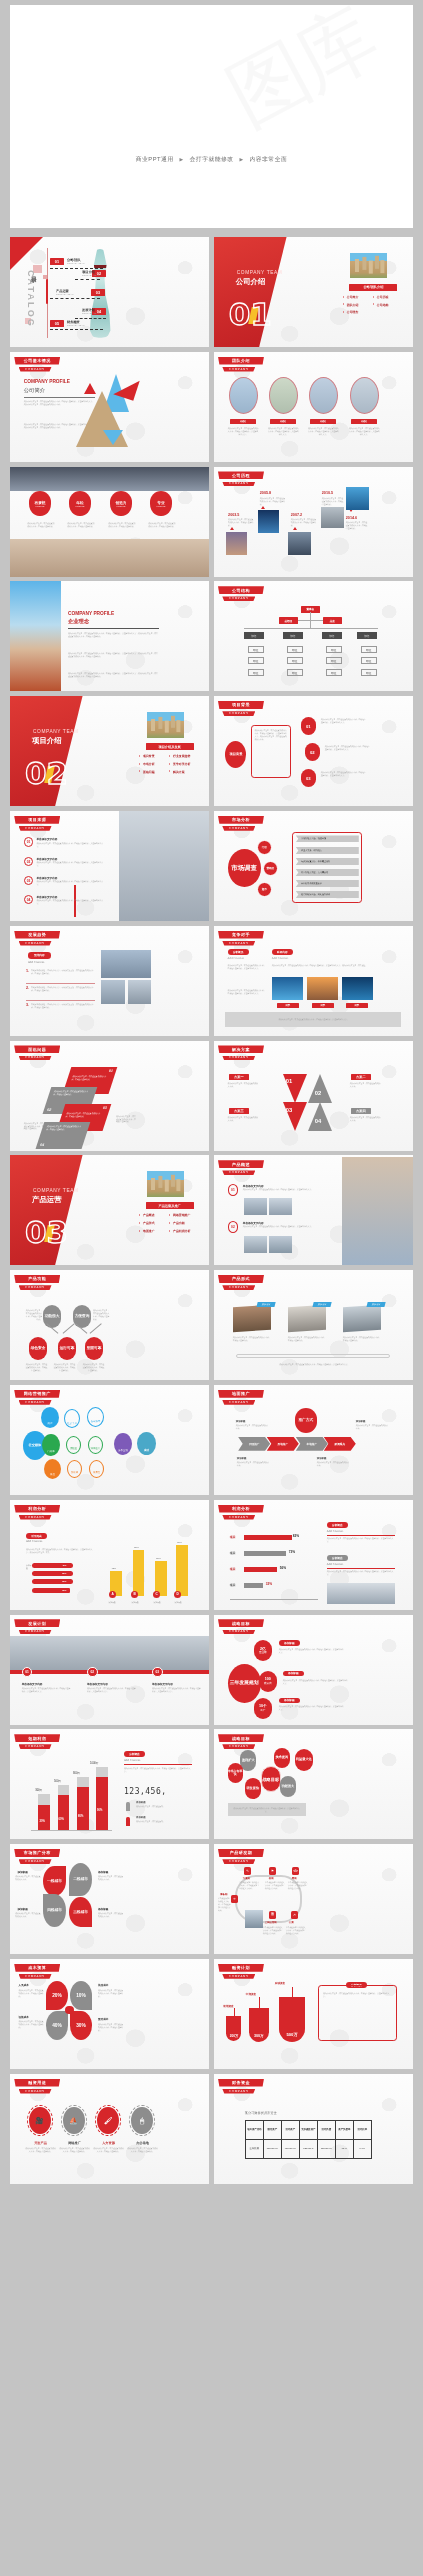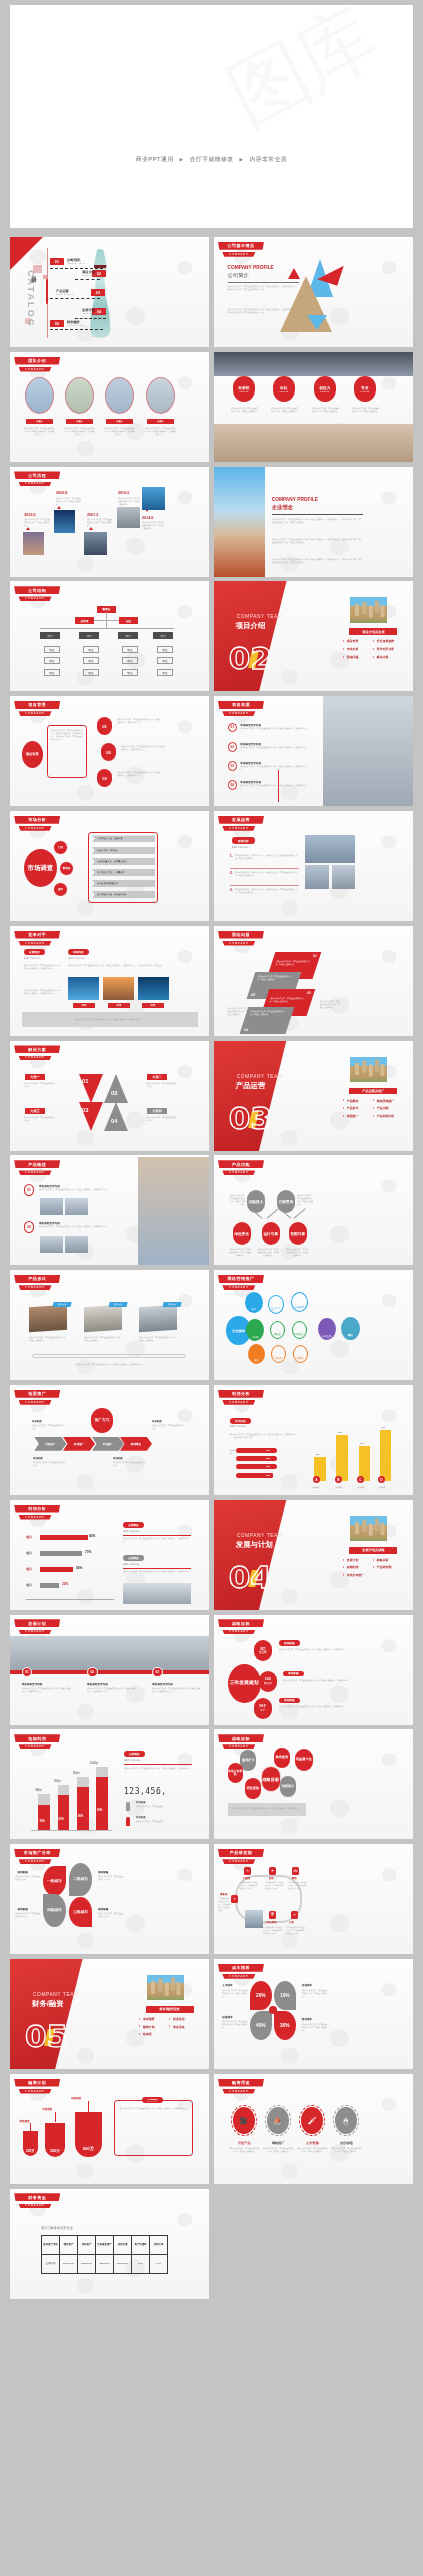--- a/index.html
+++ b/index.html
@@ -158,20 +158,36 @@
       <div class="cat-pin" style="left:82px;top:33px">02</div>
       <div class="cat-lbl" style="left:72px;top:33px">项目介绍</div>
       <div class="cat-sub" style="left:72px;top:37px">COMPANY TEAM</div>
       <div class="cat-dash" style="left:65px;top:42px;width:25.4px"></div>
       <div class="cat-pin" style="left:82px;top:71px">04</div>
       <div class="cat-lbl" style="left:72px;top:71px">发展计划</div>
       <div class="cat-sub" style="left:72px;top:75px">COMPANY TEAM</div>
       <div class="cat-dash" style="left:65px;top:81px;width:31px"></div>
     </div>
 
+    <div class="slide">
+      <div class="sect-band grad"></div>
+      <div class="sect-en">COMPANY TEAM</div>
+      <div class="sect-cn">公司介绍</div>
+      <div class="sect-yel"></div>
+      <div class="sect-num">01</div>
+      <div class="sect-img"></div>
+      <div class="sect-btn">公司/团队介绍</div>
+      <div class="sect-list">
+        <span>公司简介</span>
+        <span>公司历程</span>
+        <span>团队介绍</span>
+        <span>公司结构</span>
+        <span>公司理念</span>
+      </div>
+    </div>
 
     <div class="slide">
       <div class="ttl">公司基本情况</div>
       <div class="ttl2">COMPANY</div>
       <div class="prof-h" style="left:13.8px;top:27.6px">COMPANY PROFILE</div>
       <div class="prof-cn" style="left:13.8px;top:35px">公司简介</div>
       <div class="hr-d" style="left:13.8px;top:45px;width:71px;background:#777"></div>
       <div class="lines" style="left:13.8px;top:48px;width:71px">您的内容打在这里，或者通过复制您的文本后，在此框中选择粘贴，并选择只保留文字，您的内容打在这里，或者通过复制您的文本后。</div>
       <div class="lines" style="left:13.8px;top:71px;width:71px">您的内容打在这里，或者通过复制您的文本后，在此框中选择粘贴，并选择只保留文字，您的内容打在这里，或者通过复制您的文本后。</div>
       <div style="position:absolute;left:93px;top:22px;width:0;height:0;border-left:13.8px solid transparent;border-right:13.8px solid transparent;border-bottom:38px solid #5cb8e8"></div>
@@ -594,36 +610,20 @@
       <div style="position:absolute;left:75px;top:50px;font-size:3.2px;font-weight:bold;color:#333">73%</div>
       <div style="position:absolute;left:16px;top:67px;font-size:2.9px;font-weight:bold;color:#c0282a">项目</div>
       <div class="barh" style="left:30px;top:67px;width:33px;background:#d6262a"></div>
       <div style="position:absolute;left:66px;top:66px;font-size:3.2px;font-weight:bold;color:#333">56%</div>
       <div style="position:absolute;left:16px;top:83px;font-size:2.9px;font-weight:bold;color:#555">项目</div>
       <div class="barh" style="left:30px;top:83px;width:19px;background:#8d8d8d"></div>
       <div style="position:absolute;left:52px;top:82px;font-size:3.2px;font-weight:bold;color:#c0282a">32%</div>
       <div style="position:absolute;left:16px;top:99px;width:88px;height:0.5px;background:#aaa"></div>
     </div>
 
-    <div class="slide">
-      <div class="sect-band grad"></div>
-      <div class="sect-en">COMPANY TEAM</div>
-      <div class="sect-cn">发展与计划</div>
-      <div class="sect-yel"></div>
-      <div class="sect-num">04</div>
-      <div class="sect-img"></div>
-      <div class="sect-btn">发展计划及战略</div>
-      <div class="sect-list">
-        <span>发展计划</span>
-        <span>战略目标</span>
-        <span>短期利润</span>
-        <span>产品研发期</span>
-        <span>市场分布推广</span>
-      </div>
-    </div>
 
     <div class="slide">
       <div class="ttl">发展计划</div>
       <div class="ttl2">COMPANY</div>
       <div style="position:absolute;left:0;top:21px;right:0;height:36px;background:linear-gradient(#c8cfd6,#9aa4ae)"></div>
       <div style="position:absolute;left:0;top:55px;right:0;height:4.8px;background:#d6262a"></div>
       <div class="red-pill" style="left:11.7px;top:52px;width:10.6px;height:10.6px;font-size:3.2px;border:0.8px solid #fff">01</div>
       <div style="position:absolute;left:11.7px;top:67px;font-size:2.6px;font-weight:bold;color:#333">单击添加文字内容</div>
       <div class="lines" style="left:11.7px;top:72px;width:49px">您的内容打在这里，或者通过复制您的文本后，在此框中选择粘贴，并选择只保留文字。</div>
       <div class="red-pill" style="left:77px;top:52px;width:10.6px;height:10.6px;font-size:3.2px;border:0.8px solid #fff">02</div>
@@ -743,36 +743,20 @@
       <div class="lines" style="left:74px;top:37px;width:21px">单击此处添加工作描述文字内容，单击此处添加工作描述文字内容。</div>
       <div class="ph" style="left:31px;top:66px;width:18px;height:18px;background:linear-gradient(#c6d3de,#7f909f)"></div>
       <div class="red-pill" style="left:55px;top:67px;width:7.4px;height:7.4px;border-radius:1.6px;font-size:3.2px">🗎</div>
       <div style="position:absolute;left:51px;top:77px;font-size:2.4px;font-weight:bold;color:#c0282a">上线运营期</div>
       <div class="lines" style="left:49px;top:82px;width:21px">单击此处添加工作描述文字内容，单击此处添加工作描述文字内容。</div>
       <div class="red-pill" style="left:77px;top:67px;width:7.4px;height:7.4px;border-radius:1.6px;font-size:3.2px">✍</div>
       <div style="position:absolute;left:75px;top:77px;font-size:2.4px;font-weight:bold;color:#c0282a">公测</div>
       <div class="lines" style="left:72px;top:82px;width:21px">单击此处添加工作描述文字内容，单击此处添加工作描述文字内容。</div>
     </div>
 
-    <div class="slide">
-      <div class="sect-band grad"></div>
-      <div class="sect-en">COMPANY TEAM</div>
-      <div class="sect-cn">财务/融资</div>
-      <div class="sect-yel"></div>
-      <div class="sect-num">05</div>
-      <div class="sect-img"></div>
-      <div class="sect-btn">财务/融资用途</div>
-      <div class="sect-list">
-        <span>成本预算</span>
-        <span>财务状况</span>
-        <span>融资计划</span>
-        <span>资金用途</span>
-        <span>结束语</span>
-      </div>
-    </div>
 
     <div class="slide">
       <div class="ttl">成本预算</div>
       <div class="ttl2">COMPANY</div>
       <div class="red-pill" style="left:36px;top:22px;width:22px;height:29px;border-radius:50% 50% 50% 0;font-size:4.8px">20%</div>
       <div class="gray-pill" style="left:60px;top:22px;width:22px;height:29px;border-radius:50% 50% 0 50%;font-size:4.8px">10%</div>
       <div class="gray-pill" style="left:36px;top:52px;width:22px;height:29px;border-radius:50% 0 50% 50%;font-size:4.8px">40%</div>
       <div class="red-pill" style="left:60px;top:52px;width:22px;height:29px;border-radius:0 50% 50% 50%;font-size:4.8px">30%</div>
       <div class="red-pill" style="left:55px;top:47px;width:8.5px;height:8.5px;border-radius:50%"></div>
       <div style="position:absolute;left:8.5px;top:24.4px;font-size:2.6px;font-weight:bold;color:#333">人员成本</div>

